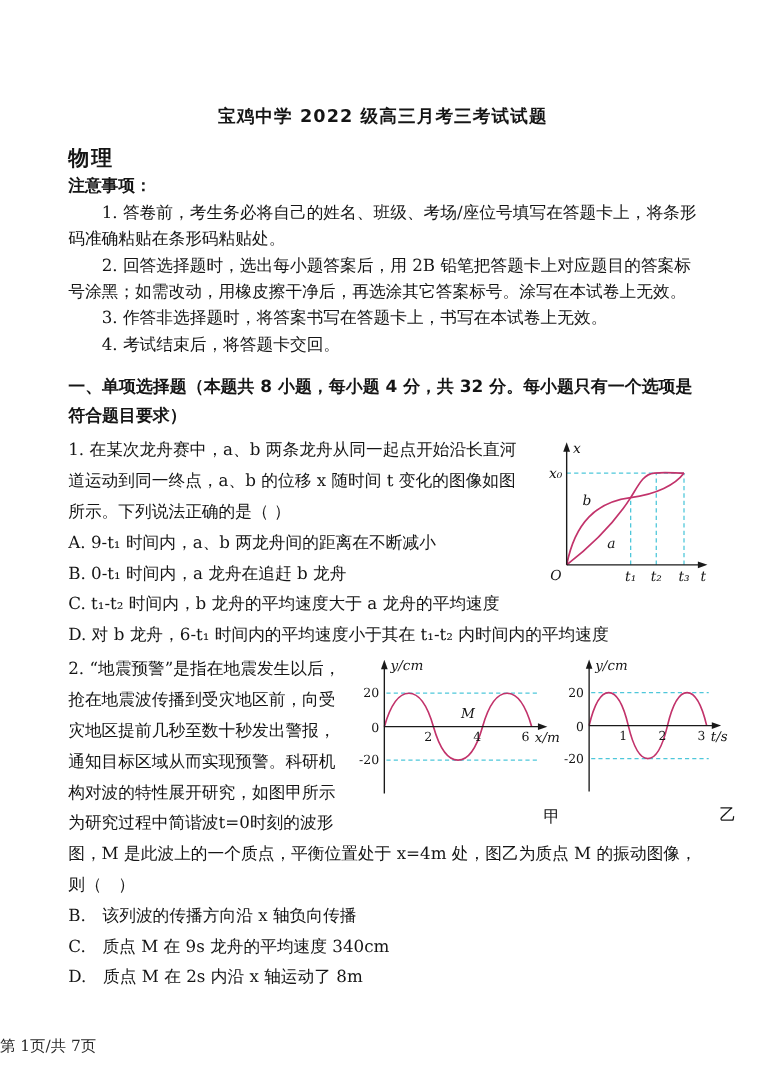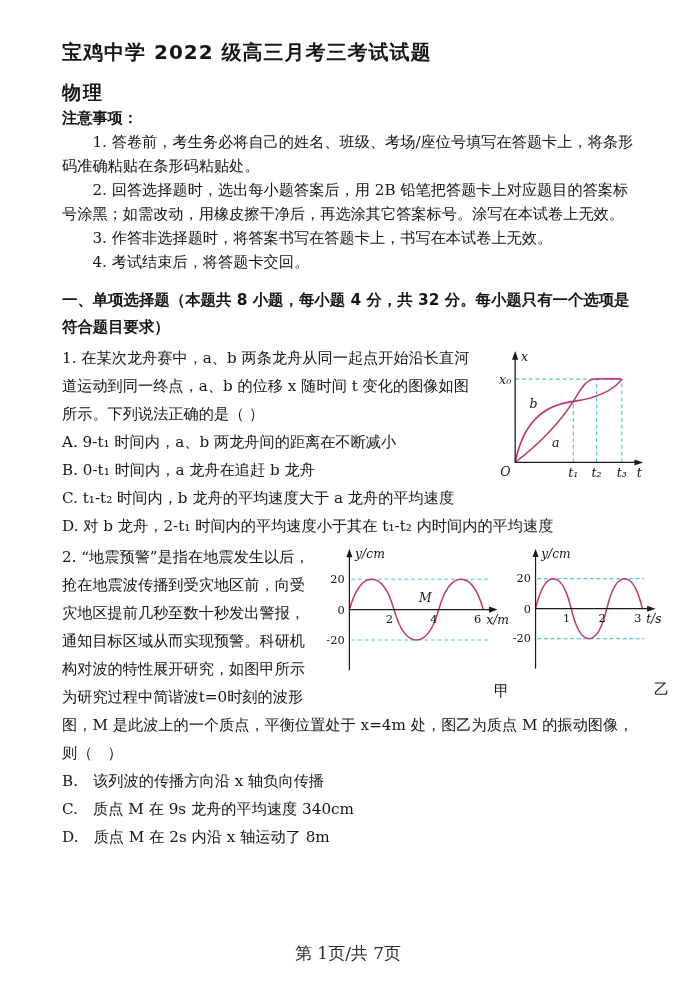--- a/index.html
+++ b/index.html
@@ -5,23 +5,23 @@
   html,body{margin:0;padding:0;}
   body{
     width:696px;height:983px;background:#ffffff;
     font-family:"DejaVu Serif","Liberation Serif",serif;
     color:#151515;font-size:15.2px;
     overflow:hidden;
   }
   .page{position:relative;width:696px;height:983px;background:#fff;}
   .content{position:absolute;left:62px;top:0;width:572px;}
   h1.title{
-    margin:0;padding-top:39px;text-align:left;
+    margin:0;padding-top:96px;text-align:center;
     font-family:"DejaVu Sans","Liberation Sans",sans-serif;
-    font-size:20px;font-weight:bold;letter-spacing:1px;
+    font-size:16px;font-weight:bold;letter-spacing:1px;
   }
   h2.subject{
     margin:14px 0 0;text-align:left;
     font-family:"DejaVu Sans","Liberation Sans",sans-serif;
     font-size:19px;font-weight:bold;letter-spacing:2px;
   }
   .intro p{margin:0;line-height:24px;}
   p.summary{margin-top:30px;text-indent:2em;}
   p.notice-title{font-weight:bold;font-family:"DejaVu Sans","Liberation Sans",sans-serif;}
   p.notice{text-indent:2em;}
@@ -45,22 +45,22 @@
   svg text{
     font-family:"DejaVu Serif","Liberation Serif",serif;
     font-style:italic;font-size:13px;fill:#151515;
   }
   svg text.tick{font-style:normal;font-size:12px;}
   .axis{stroke:#1a1a1a;stroke-width:1.3;fill:none;}
   .arrow{fill:#1a1a1a;stroke:none;}
   .dash{stroke:#4ec7da;stroke-width:1.2;fill:none;stroke-dasharray:4 3;}
   .curve{stroke:#c2336b;stroke-width:1.6;fill:none;}
   .footer{
-    position:absolute;left:0;right:0;top:942px;text-align:center;
-    font-size:17px;color:#2b2b2b;
+    position:absolute;left:0;right:0;top:942px;
+    font-size:14px;color:#2b2b2b;
   }
 </style>
 </head>
 <body>
 
 <div class="page">
   <div class="content">
 
     <h1 class="title">宝鸡中学 2022 级高三月考三考试试题</h1>
     <h2 class="subject">物理</h2>
@@ -96,21 +96,21 @@
           <text x="88" y="135" text-anchor="middle">t₁</text>
           <text x="112" y="135" text-anchor="middle">t₂</text>
           <text x="138" y="135" text-anchor="middle">t₃</text>
           <text x="156" y="135" text-anchor="middle">t</text>
         </svg>
       </div>
       <p class="stem">1. 在某次龙舟赛中，a、b 两条龙舟从同一起点开始沿长直河道运动到同一终点，a、b 的位移 x 随时间 t 变化的图像如图所示。下列说法正确的是（ ）</p>
       <p class="option">A. 9-t₁ 时间内，a、b 两龙舟间的距离在不断减小</p>
       <p class="option">B. 0-t₁ 时间内，a 龙舟在追赶 b 龙舟</p>
       <p class="option">C. t₁-t₂ 时间内，b 龙舟的平均速度大于 a 龙舟的平均速度</p>
-      <p class="option">D. 对 b 龙舟，2-t₁ 时间内的平均速度小于其在 t₁-t₂ 内时间内的平均速度</p>
+      <p class="option">D. 对 b 龙舟，6-t₁ 时间内的平均速度小于其在 t₁-t₂ 内时间内的平均速度</p>
     </div>
 
     <div class="question">
       <div class="figwrap">
         <div class="figbox">
           <svg width="190" height="137" viewBox="0 0 200 144">
             <line class="dash" x1="34" y1="38" x2="178" y2="38"></line>
             <line class="dash" x1="34" y1="102" x2="178" y2="102"></line>
             <path class="curve" d="M32,70 C38,49 46,38 55.5,38 C65,38 73,49 79,70 C85,91 93,102 102.5,102 C112,102 120,91 126,70 C132,49 140,38 149.5,38 C159,38 167,49 173,70"></path>
             <line class="axis" x1="32" y1="70" x2="183" y2="70"></line>

